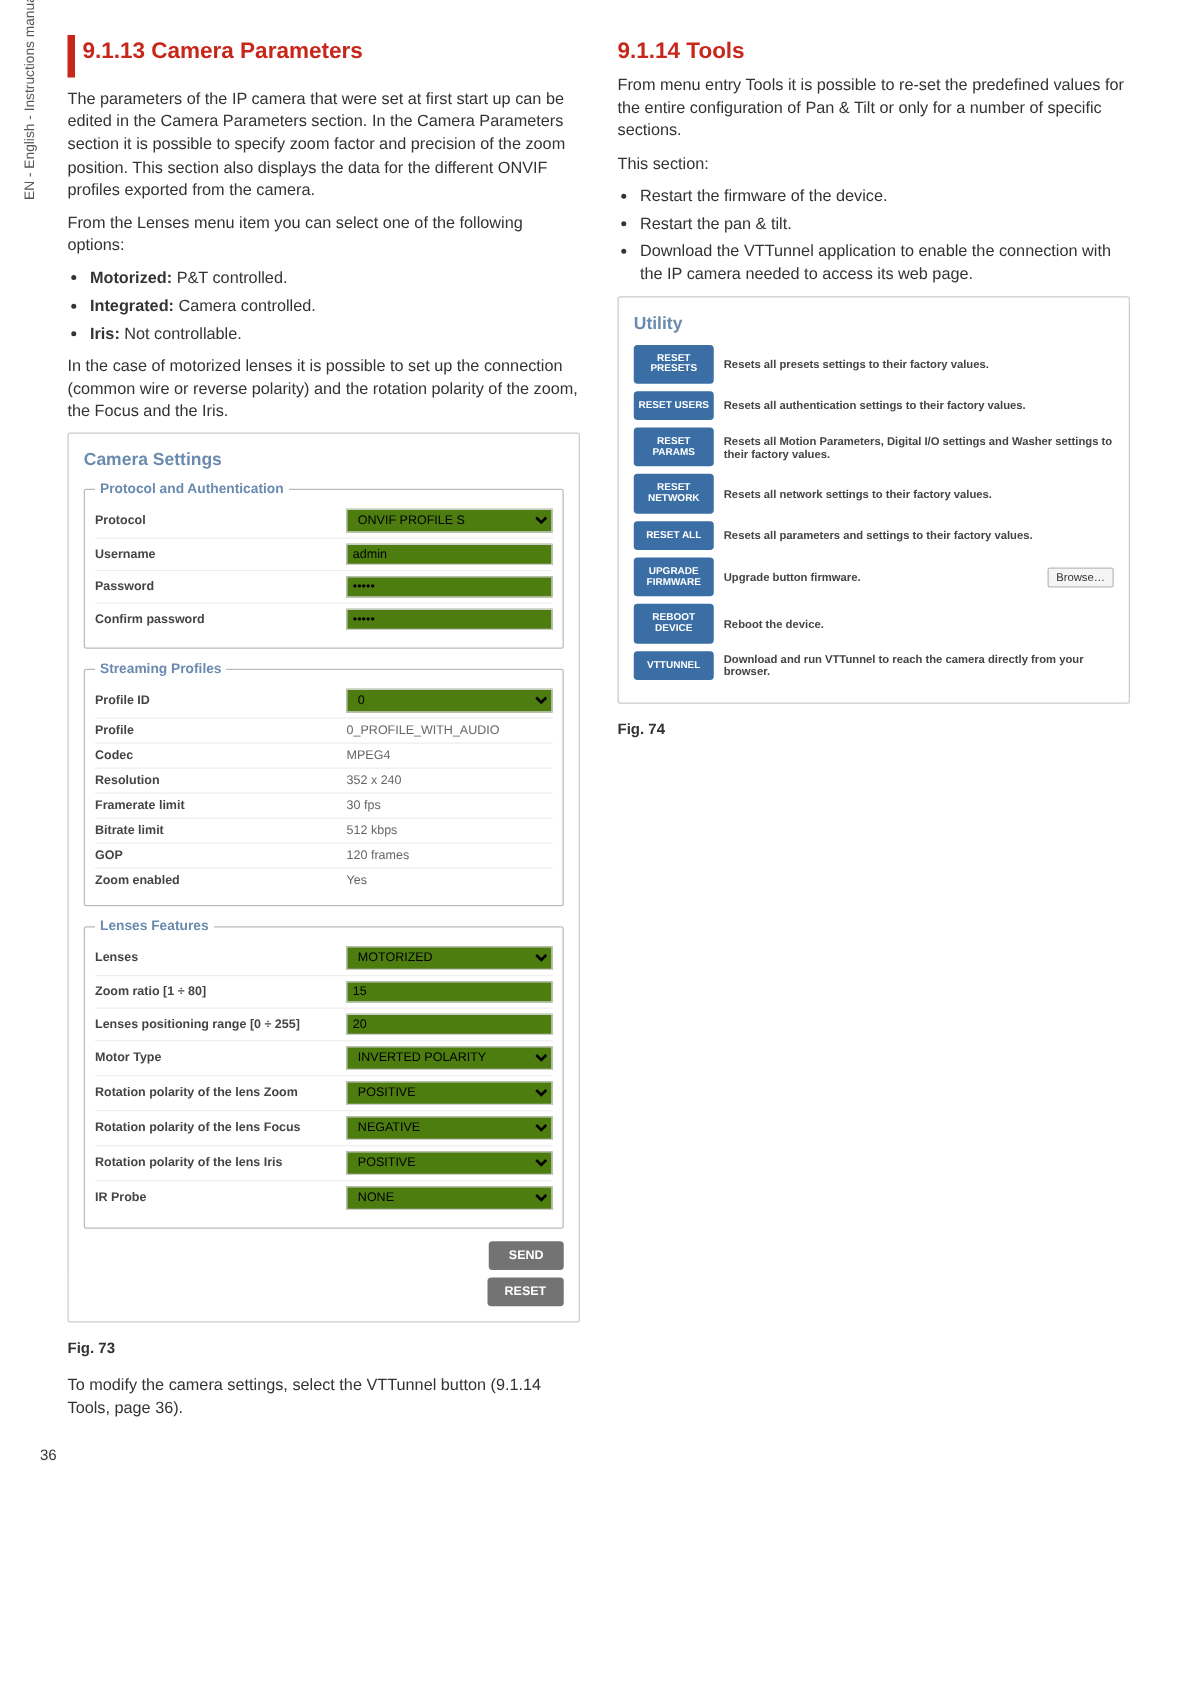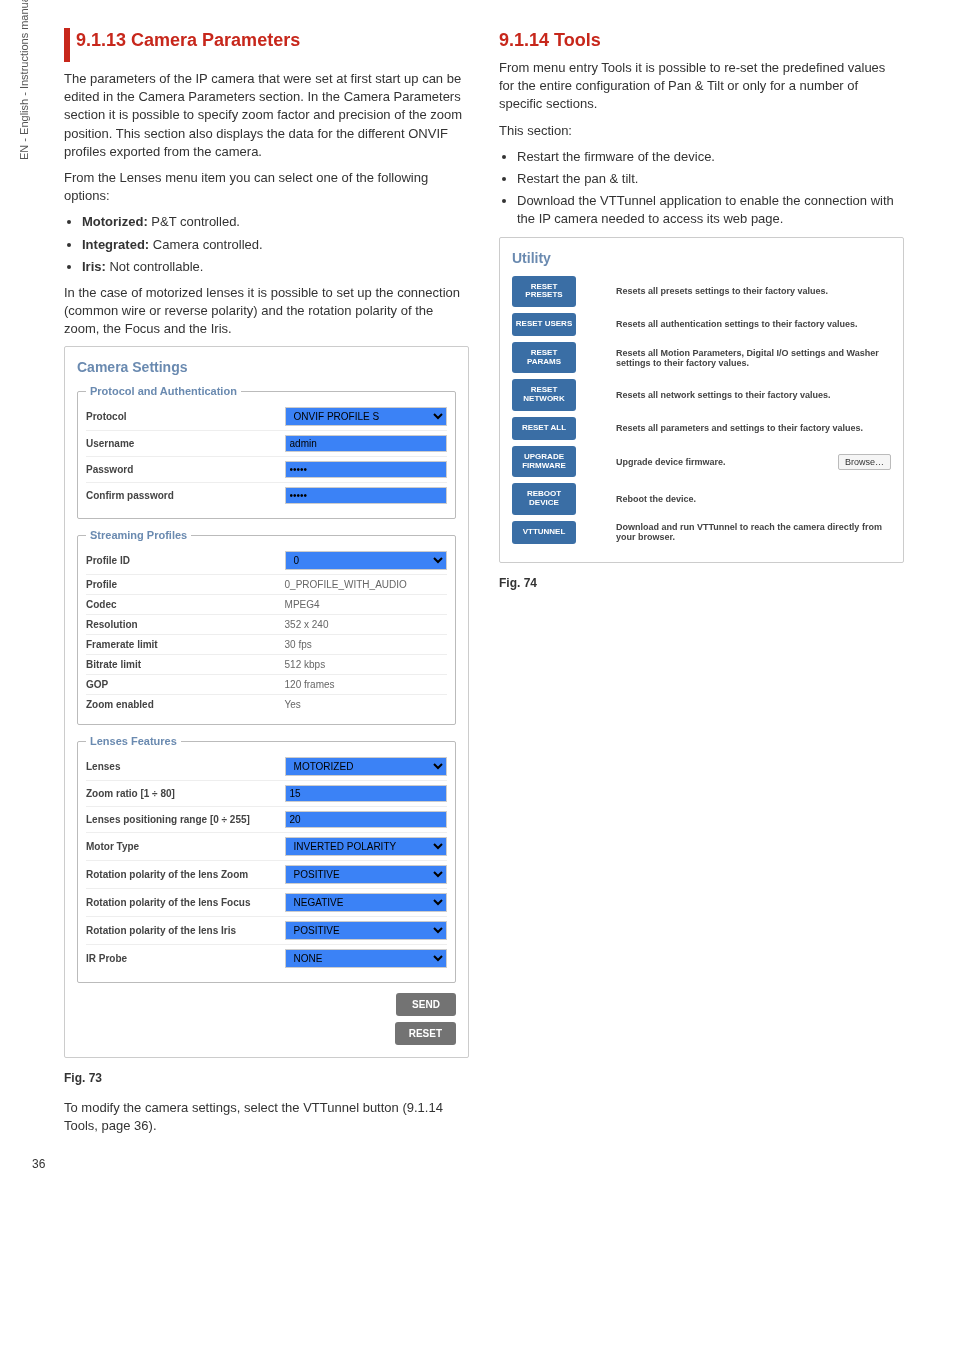--- a/index.html
+++ b/index.html
@@ -1,38 +1,38 @@
 <!DOCTYPE html>
 <html><head>
 <meta charset="utf-8">
 <style>
   * { box-sizing: border-box; margin: 0; padding: 0; }
   body { font-family: Arial, Helvetica, sans-serif; font-size: 13px; color: #333; background: #fff; width: 954px; padding: 30px 50px 30px 20px; position: relative; }
   .side-text { position: absolute; left: 18px; top: 160px; transform: rotate(-90deg); transform-origin: left top; font-size: 11px; color: #555; white-space: nowrap; }
-  .cols { display: flex; gap: 30px; margin-left: 44px; }
+  .cols { display: flex; gap: 30px; margin-left: 34px; }
   .col { flex: 1; }
   h2.sect { color: #c7271b; font-weight: bold; font-size: 18px; margin-bottom: 8px; }
   h2.sect .bar { display:inline-block; width: 6px; height: 34px; background:#c7271b; vertical-align: top; margin-right: 6px; margin-top: -2px; }
   p { line-height: 1.4; margin-bottom: 8px; }
   ul { list-style: disc; margin-left: 18px; margin-bottom: 8px; }
   li { margin-bottom: 4px; line-height: 1.4; }
   strong { font-weight: bold; }
   .box { border: 1px solid #ccc; padding: 12px; border-radius: 2px; background:#fff; font-size: 10px; }
   .box-title { color:#6a8ab0; font-weight:bold; font-size:14px; margin-bottom:10px; }
   fieldset { border:1px solid #bbb; border-radius:2px; padding:6px 8px 10px; margin-bottom:10px; }
   legend { color:#6a8ab0; font-weight:bold; font-size:11px; padding:0 4px; }
   .row { display:flex; align-items:center; padding:4px 0; border-bottom:1px solid #eee; }
   .row:last-child { border-bottom:none; }
   .lbl { flex: 0 0 55%; font-size:10px; font-weight:bold; color:#444; }
   .val { flex:1; font-size:10px; color:#666; }
-  .val input, .val select { width:100%; border:1px solid #ccc; padding:2px 4px; font-size:10px; background:#3b82f6; }
+  .val input, .val select { width:100%; border:1px solid #ccc; padding:2px 4px; font-size:10px; background:#4d7c0f; }
   .btns { text-align:right; margin-top:6px; }
   .btn { display:inline-block; background:#737373; color:#fff; font-size:10px; font-weight:bold; padding:6px 14px; border-radius:3px; margin-left:6px; text-align:center; min-width:60px; }
   .figcap { font-weight:bold; font-size:12px; margin-top:12px; margin-bottom:12px; }
-  .util-row { display:flex; align-items:center; margin-bottom:6px;gap:32px; }
+  .util-row { display:flex; align-items:center; margin-bottom:6px; }
   .util-btn { flex:0 0 64px; background:#3a6ea5; color:#fff; font-size:8px; font-weight:bold; text-align:center; padding:7px 2px; border-radius:3px; margin-right:8px; line-height:1.1; }
   .util-txt { flex:1; font-size:9px; font-weight:bold; color:#444; }
   .browse { border:1px solid #bbb; font-size:9px; padding:2px 6px; background:#f5f5f5; border-radius:2px; }
   .pgnum { position:absolute; bottom:3px; left:32px; font-size:12px; }
 </style>
 </head>
 <body>
 
 <div class="side-text">EN - English - Instructions manual</div>
 
@@ -181,21 +181,21 @@
       <div class="util-row">
           <div class="util-btn">RESET NETWORK</div>
           <div class="util-txt">Resets all network settings to their factory values.</div>
         </div>
       <div class="util-row">
           <div class="util-btn">RESET ALL</div>
           <div class="util-txt">Resets all parameters and settings to their factory values.</div>
         </div>
       <div class="util-row">
           <div class="util-btn">UPGRADE FIRMWARE</div>
-          <div class="util-txt">Upgrade device firmware.</div>
+          <div class="util-txt">Upgrade button firmware.</div>
           <span class="browse">Browse…</span>
         </div>
       <div class="util-row">
           <div class="util-btn">REBOOT DEVICE</div>
           <div class="util-txt">Reboot the device.</div>
         </div>
       <div class="util-row">
           <div class="util-btn">VTTUNNEL</div>
           <div class="util-txt">Download and run VTTunnel to reach the camera directly from your browser.</div>
         </div>

